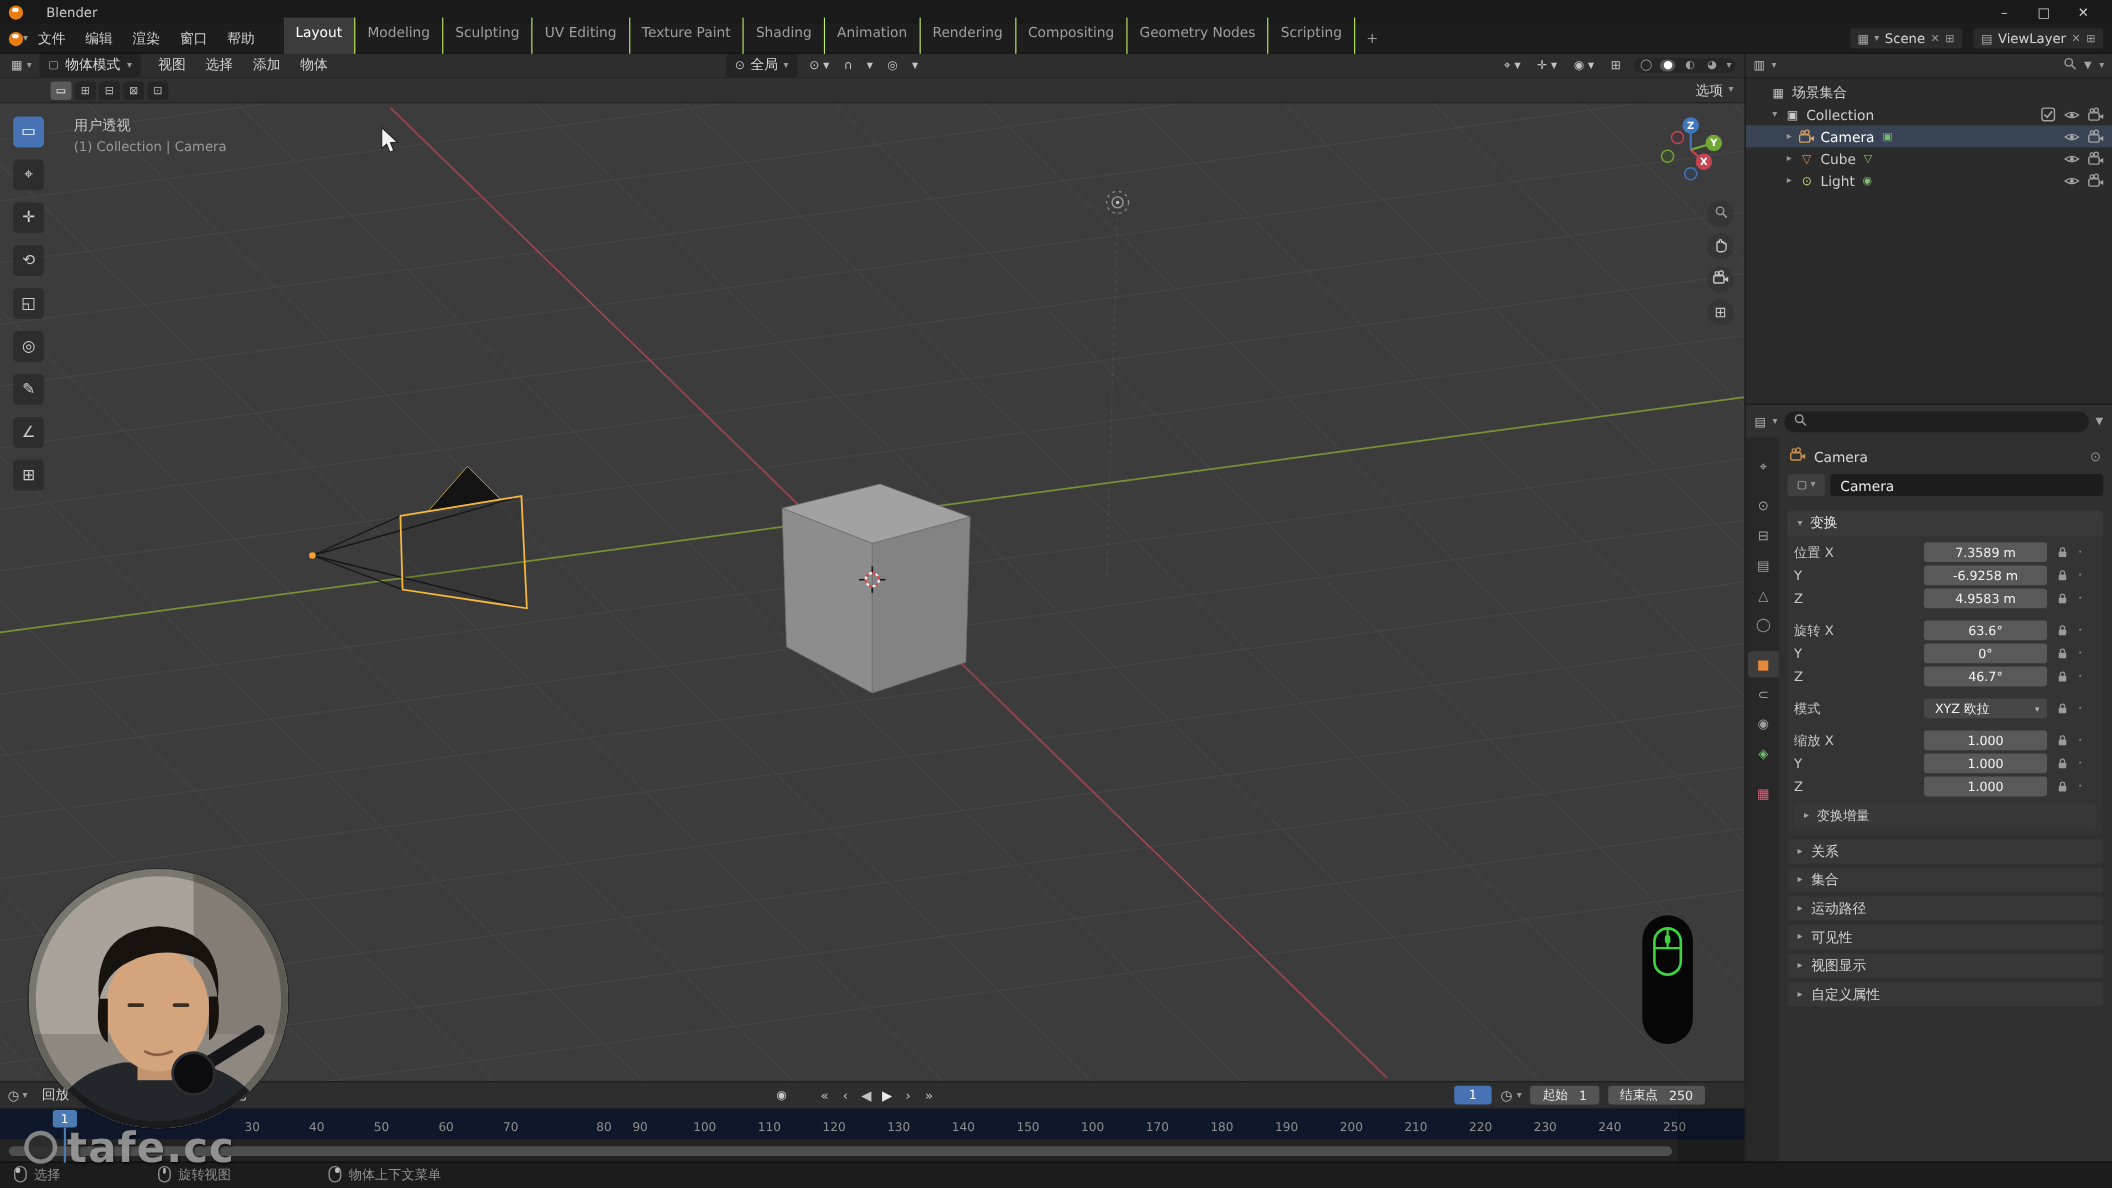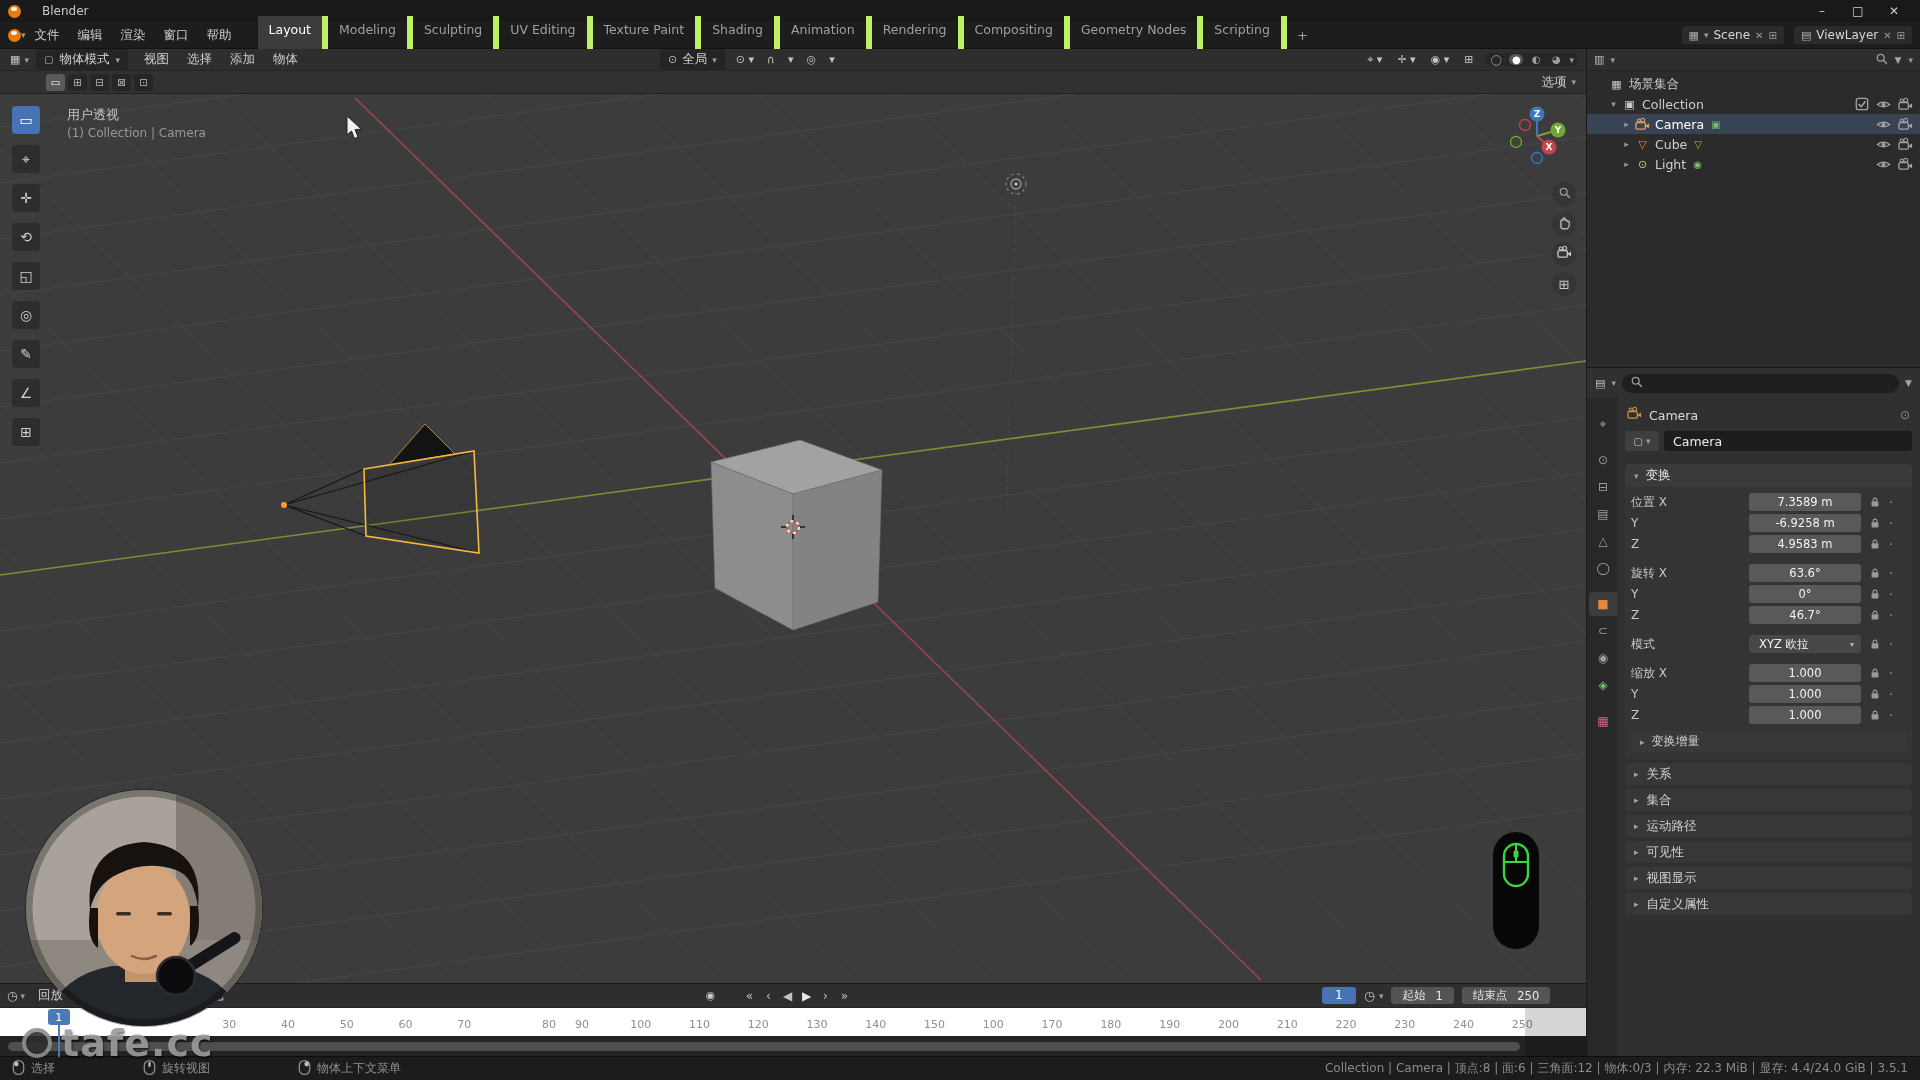--- a/index.html
+++ b/index.html
@@ -9,21 +9,21 @@
   .titlebar{position:absolute;left:0;top:0;width:1920px;height:22px;background:#191919;display:flex;align-items:center;padding:0 8px;gap:21px;color:#c9c9c9;font-size:12px;}
   .blogo{width:13px;height:13px;border-radius:50%;background:#e87d0d;position:relative;flex:0 0 13px;}
   .blogo::after{content:"";position:absolute;left:3px;top:2px;width:6px;height:4px;border-radius:50%;background:#f7f7f7;}
   .tb-controls{margin-left:auto;display:flex;}
   .tb-btn{width:36px;text-align:center;color:#cfcfcf;font-size:12px;cursor:default;}
   
   .menubar{position:absolute;left:0;top:22px;width:1920px;height:27px;background:#1d1d1d;display:flex;align-items:center;padding:0 8px;border-bottom:1px solid #121212;color:#cfcfcf;}
   .menus{display:flex;align-items:center;}
   .menu-item{padding:4px 9px;border-radius:3px;font-size:12.5px;color:#cfcfcf;white-space:nowrap;}
   .workspaces{display:flex;align-items:center;margin-left:16px;height:27px;}
-  .ws-tab{padding:0 11px;height:38px;line-height:27px;font-size:12.5px;color:#9f9f9f;border-right:6px solid #bef264;white-space:nowrap;text-align:right;}
+  .ws-tab{padding:0 11px;height:38px;line-height:27px;font-size:12.5px;color:#9f9f9f;border-right:1px solid #bef264;white-space:nowrap;text-align:right;}
   .ws-tab:first-child{border-left:1px solid #161616;}
   .ws-tab.active{background:#3c3c3c;color:#fff;}
   .ws-add{padding:0 10px;color:#9f9f9f;}
   .topbar-right{margin-left:auto;display:flex;gap:10px;align-items:center;}
   .selector{display:flex;align-items:center;gap:5px;background:#2b2b2b;border-radius:3px;padding:2px 7px;font-size:12px;color:#d6d6d6;}
   .sel-icon{color:#aaa;font-size:11px;}
   .caret{color:#9a9a9a;font-size:9px;}
   .sel-x,.sel-new{color:#9a9a9a;font-size:10px;}
   
   .vheader{position:absolute;left:0;top:49px;width:1586px;height:22px;background:#2e2e2e;border-bottom:1px solid #242424;display:flex;align-items:center;padding:0 7px;gap:1px;font-size:12.5px;color:#d6d6d6;}
@@ -101,21 +101,21 @@
   .tl-header{position:relative;height:24px;background:#2e2e2e;border-bottom:1px solid #232323;display:flex;align-items:center;padding:0 7px;font-size:12.5px;color:#c9c9c9;}
   #tl-menus{display:flex;align-items:center;}
   .tl-center{position:absolute;left:702px;display:flex;align-items:center;}
   .record{width:17px;height:17px;display:flex;align-items:center;justify-content:center;color:#c9c9c9;margin-right:22px;font-size:11px;}
   #transport{display:flex;gap:2px;}
   .t-btn{width:17px;height:17px;display:flex;align-items:center;justify-content:center;color:#c2c2c2;font-size:12px;}
   .tl-right{position:absolute;left:1322px;display:flex;align-items:center;gap:8px;}
   .cur-frame{width:34px;height:17px;background:#4772b3;border-radius:3px;color:#fff;font-size:11.5px;text-align:center;line-height:17px;}
   .tl-clock{display:flex;align-items:center;gap:4px;color:#bdbdbd;}
   .range-field{height:17px;background:#545454;border-radius:3px;color:#e8e8e8;font-size:11.5px;display:flex;align-items:center;gap:10px;padding:0 11px;}
-  .tl-ruler{position:absolute;left:0;top:24px;width:1586px;height:28px;background:#ffffff;}
+  .tl-ruler{position:absolute;left:0;top:24px;width:1586px;height:28px;background:#0f172a;}
   .tick{position:absolute;bottom:5px;width:30px;text-align:center;font-size:11px;color:#8f8f8f;}
   .tl-track{position:absolute;left:0;top:52px;width:1586px;height:21px;background:#232323;}
   .tl-scroll{position:absolute;left:8px;top:6px;width:1512px;height:9px;background:#4e4e4e;border-radius:5px;}
   .playhead{position:absolute;top:25px;width:22px;height:16px;background:#4c7ab5;border-radius:3px;color:#fff;font-size:11px;display:flex;align-items:center;justify-content:center;z-index:6;}
   .playhead-line{position:absolute;top:41px;height:32px;width:2px;background:#4c7ab5;z-index:6;}
   .tl-out{position:absolute;top:24px;height:49px;background:rgba(0,0,0,.16);z-index:2;}
   
   .statusbar{position:absolute;left:0;top:1056px;width:1920px;height:24px;background:#1c1c1c;border-top:1px solid #0e0e0e;display:flex;align-items:center;padding:0 12px;font-size:12px;color:#8f8f8f;}
   #hints{display:flex;align-items:center;}
   .hint{display:flex;align-items:center;gap:6px;margin-right:88px;white-space:nowrap;}
@@ -779,21 +779,20 @@
           <span>旋转视图</span>
         </div>
         <div class="hint">
           <span><svg width="13" height="17" viewBox="0 0 15 19">
               <rect x="1.5" y="1.5" width="12" height="16" rx="5.8" fill="none" stroke="#8d8d8d" stroke-width="1.5"></rect>
               <rect x="7.6" y="2.6" width="4.8" height="5.6" rx="2" fill="#bdbdbd"></rect>
             </svg></span>
           <span>物体上下文菜单</span>
         </div>
       </div>
-    <span class="sb-stats">Collection | Camera | 顶点:8 | 面:6 | 三角面:12 | 物体:0/3 | 内存: 22.3 MiB | 显存: 4.4/24.0 GiB | 3.5.1</span>
   </footer>
 
   <div class="webcam">
     <svg width="236" height="236" viewBox="0 0 236 236">
       <rect width="236" height="236" fill="#a8a29a"></rect>
       <rect x="150" width="86" height="236" fill="#837d75"></rect>
       <rect y="150" width="236" height="86" fill="#8e8880"></rect>
       <g>
         <path d="M18 236 Q30 186 86 176 L150 176 Q206 188 220 236 Z" fill="#23262b"></path>
         <rect x="99" y="158" width="38" height="34" fill="#c2946e"></rect>

